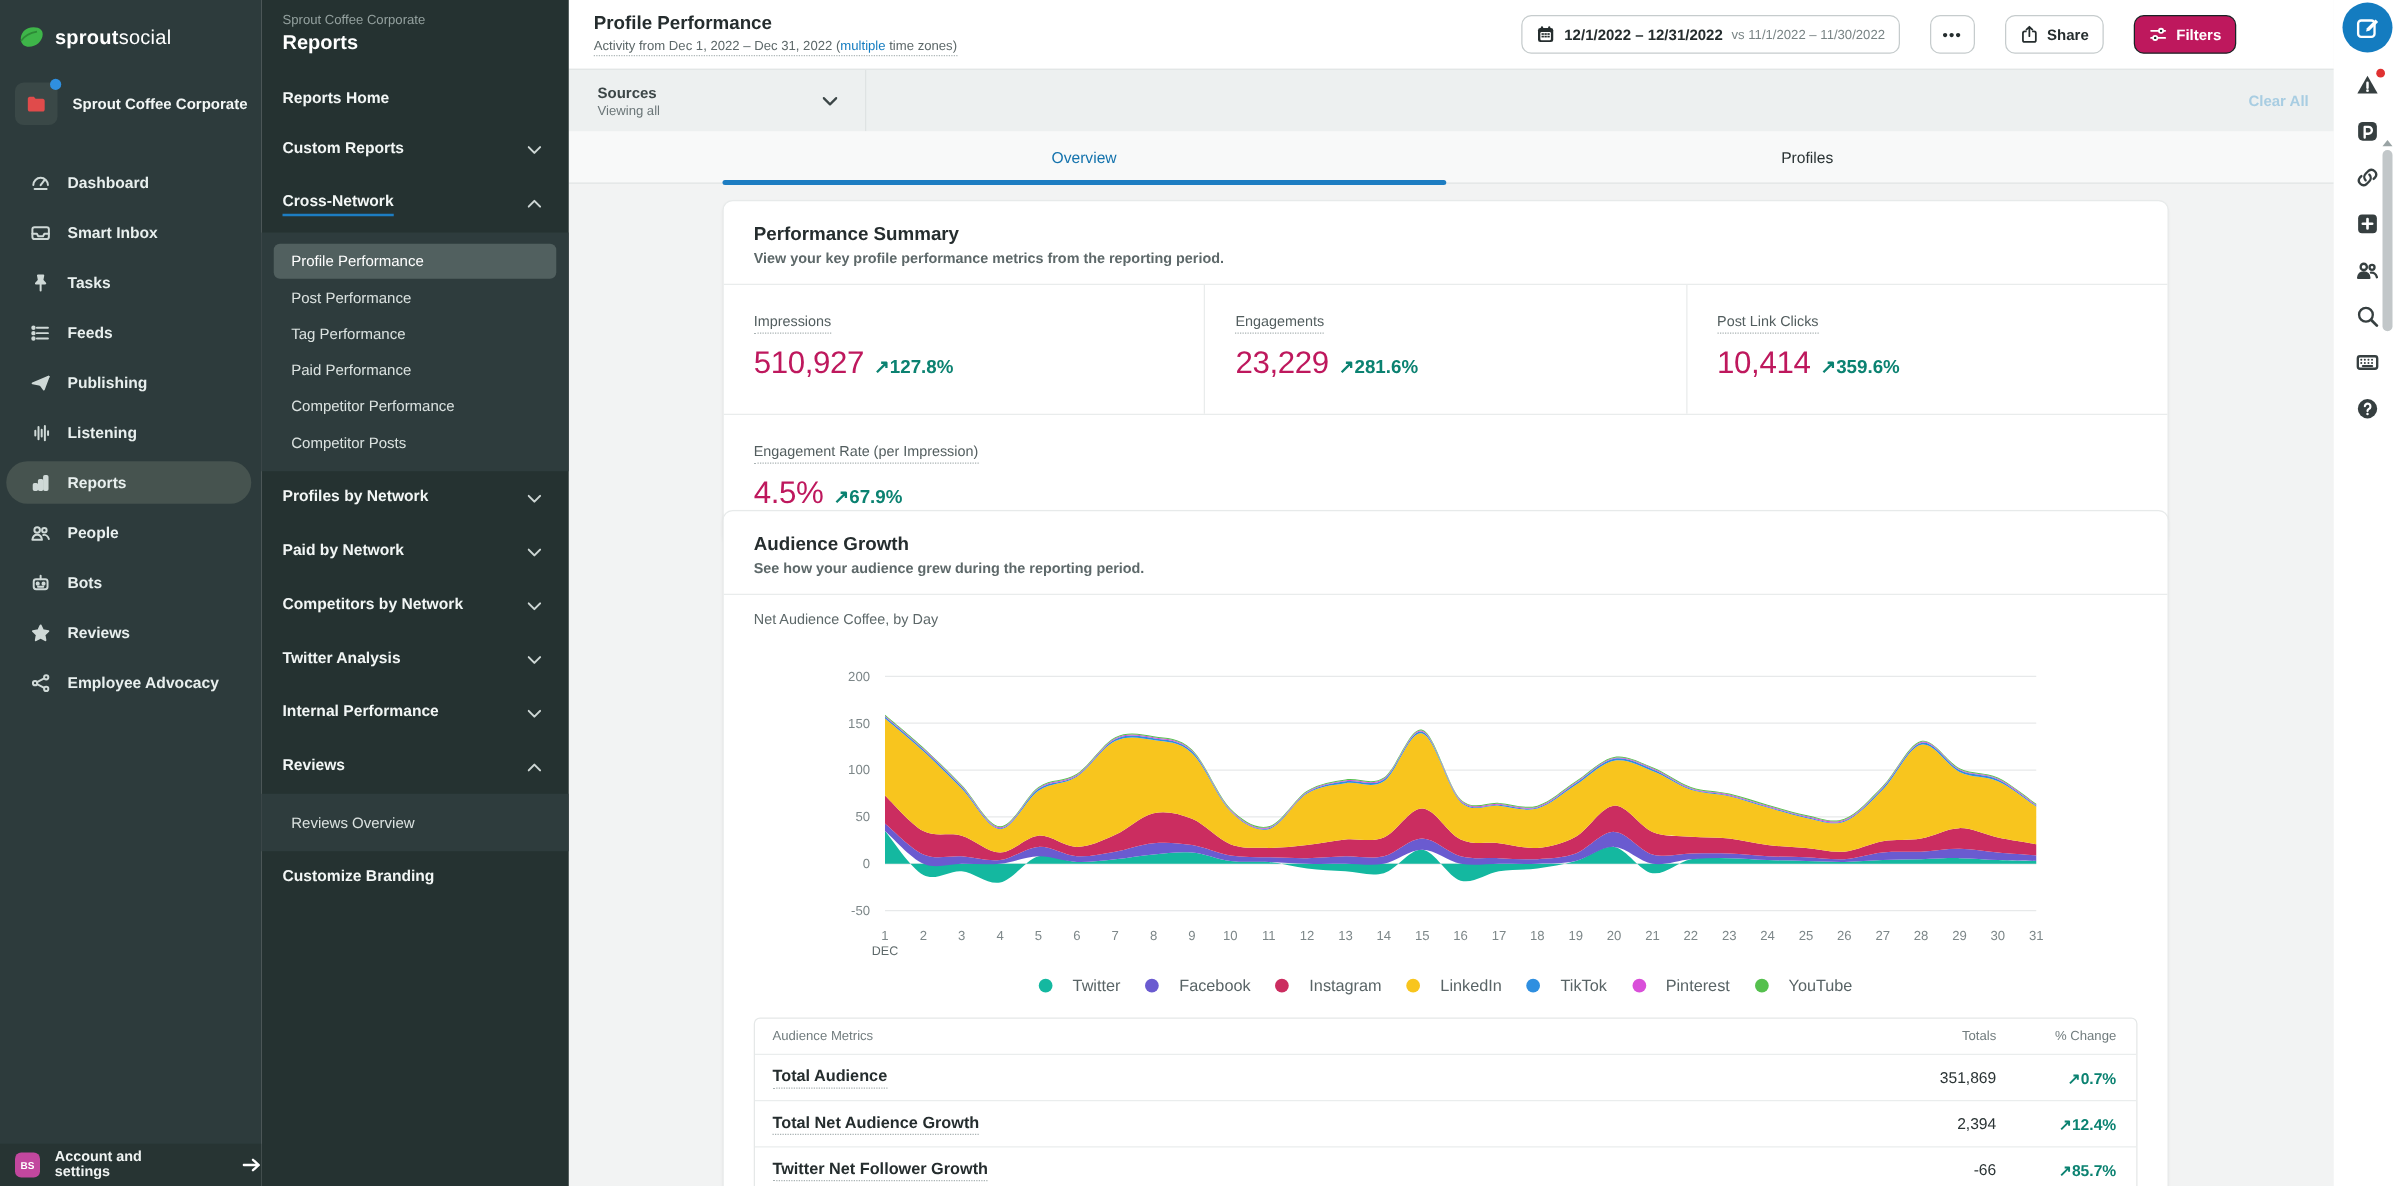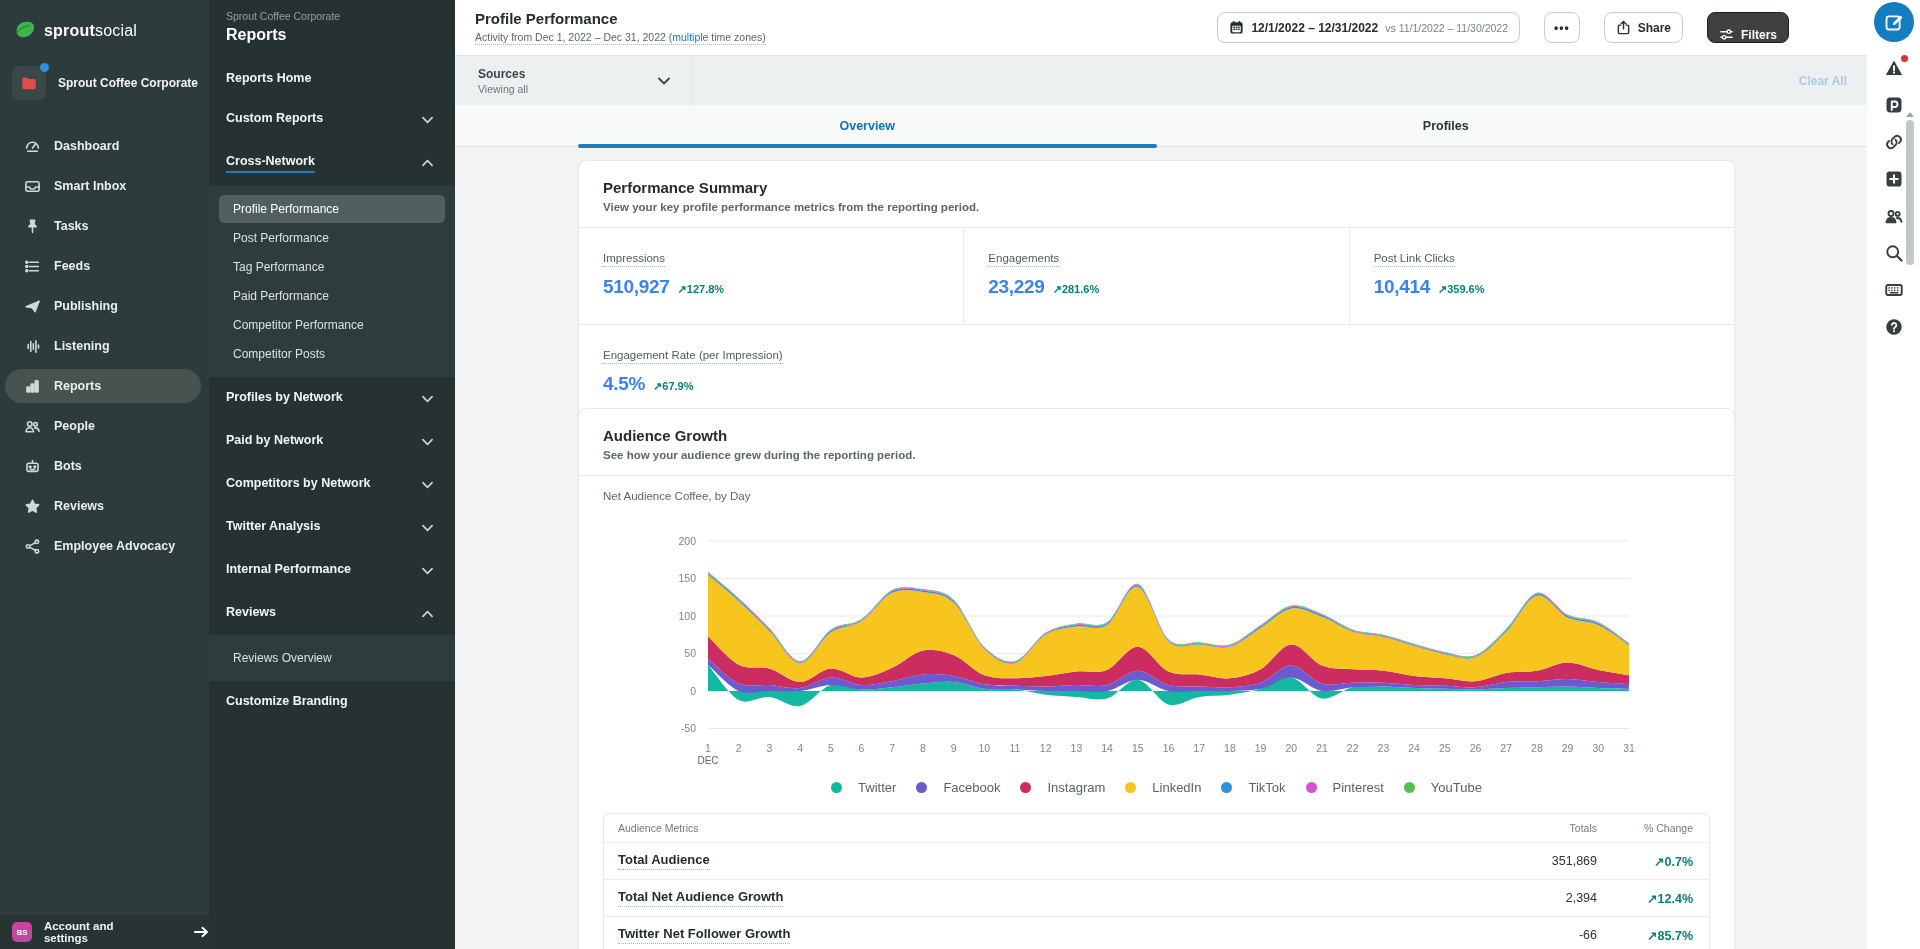--- a/index.html
+++ b/index.html
@@ -47,49 +47,49 @@
 
   
   .main { position:absolute; left:455px; top:0; width:1412px; height:949px; background:#f2f3f3; }
   .main-header { height:55px; background:#fff; display:flex; align-items:center; justify-content:space-between; padding:0 78px 0 20px; }
   .page-title { font-size:15px; font-weight:bold; color:#252d2e; }
   .page-subtitle { margin-top:4px; font-size:10.5px; color:#5d6869; border-bottom:1px dotted #aeb7b8; display:inline-block; padding-bottom:1px; }
   .page-subtitle .tz-link { color:#147cc0; cursor:pointer; }
   .header-actions { display:flex; align-items:center; gap:24px; }
   .btn { display:flex; align-items:center; gap:7px; height:31px; padding:0 11px; border:1px solid #c6cccd; border-radius:8px; background:#fff; font-size:12px; font-weight:bold; color:#252d2e; cursor:pointer; }
   .btn .sub { font-weight:normal; font-size:10.5px; color:#798485; }
-  .btn-dark { background:#404040; border-color:#182324; color:#fff;align-items:flex-end; }
+  .btn-dark { background:#be185d; border-color:#182324; color:#fff; }
   .btn-icon16 { width:15px; height:15px; display:flex; }
 
   .sources-bar { height:50px; background:#edf0f0; border-top:1px solid #e2e6e6; display:flex; align-items:center; position:relative; }
   .sources-cell { width:238px; padding-left:23px; position:relative; cursor:pointer; border-right:1px solid #dfe3e3; height:100%; display:flex; flex-direction:column; justify-content:center; }
   .sources-label { font-size:12px; font-weight:bold; color:#3c4647; }
   .sources-value { font-size:10.5px; color:#6b7678; margin-top:2px; }
   .sources-chev { position:absolute; right:22px; top:21px; width:12px; height:8px; color:#3c4647; }
   .clear-all { position:absolute; right:20px; font-size:12px; font-weight:bold; color:#a8cde2; cursor:pointer; }
 
   .tab-band { height:42px; background:#f8f9f9; border-bottom:1px solid #e0e3e4; position:relative; }
   .tabs { position:absolute; left:123px; width:1157px; height:42px; display:flex; }
-  .tab { width:50%; display:flex; align-items:center; justify-content:center; font-size:12.5px; font-weight:bold; color:#2b3435; cursor:pointer; position:relative; }
+  .tab { width:50%; display:flex; align-items:center; justify-content:center; font-size:12.5px; font-weight:normal; color:#2b3435; cursor:pointer; position:relative; }
   .tab.active { color:#1473ad; }
   .tab.active::after { content:""; position:absolute; left:0; right:0; bottom:-1px; height:4px; background:#1d7dc2; border-radius:2px; }
 
   .content { position:relative; }
   .card { position:absolute; left:123px; width:1157px; background:#fff; border:1px solid #e7eaea; border-radius:8px; box-shadow:0 1px 2px rgba(20,30,30,.04); }
   .card-head { padding:18px 24px 14px 24px; }
   .card-title { font-size:15px; font-weight:bold; color:#252d2e; }
   .card-sub { margin-top:5px; font-size:11.5px; color:#5d6869;font-weight:bold; }
 
   .metric-row { display:flex; border-top:1px solid #e9ecec; }
   .metric-cell { flex:1; padding:20px 24px 26px 24px; border-left:1px solid #e9ecec; }
   .metric-cell:first-child { border-left:none; }
   .metric-label { display:inline-block; font-size:11.5px; color:#525d5e; border-bottom:1px dotted #a9b2b3; padding-bottom:2px; }
   .metric-value-row { margin-top:9px; display:flex; align-items:baseline; gap:8px; }
-  .metric-value { font-size:19px; font-weight:bold; color:#3b82f6; letter-spacing:-.3px; }
-  .metric-change { font-size:11px; font-weight:bold; color:#0b8271; }
+  .metric-value { font-size:25px; font-weight:normal; color:#be185d; letter-spacing:-.3px; }
+  .metric-change { font-size:15px; font-weight:bold; color:#0b8271; }
 
   .chart-label { padding:14px 24px 0 24px; font-size:11.5px; color:#5d6869; }
   .chart-wrap { padding:4px 24px 0 24px; }
   .legend { display:flex; justify-content:center; gap:20px; margin-top:8px; }
   .legend-item { display:flex; align-items:center; gap:16px; font-size:13px; color:#596466; cursor:pointer; }
   .legend-swatch { width:11px; height:11px; border-radius:50%; }
 
   .metrics-table { margin:18px 24px 24px 24px; border:1px solid #e5e8e8; border-radius:5px; overflow:hidden; }
   .mt-row { display:flex; align-items:center; border-top:1px solid #eaeded; }
   .mt-row:first-child { border-top:none; }

